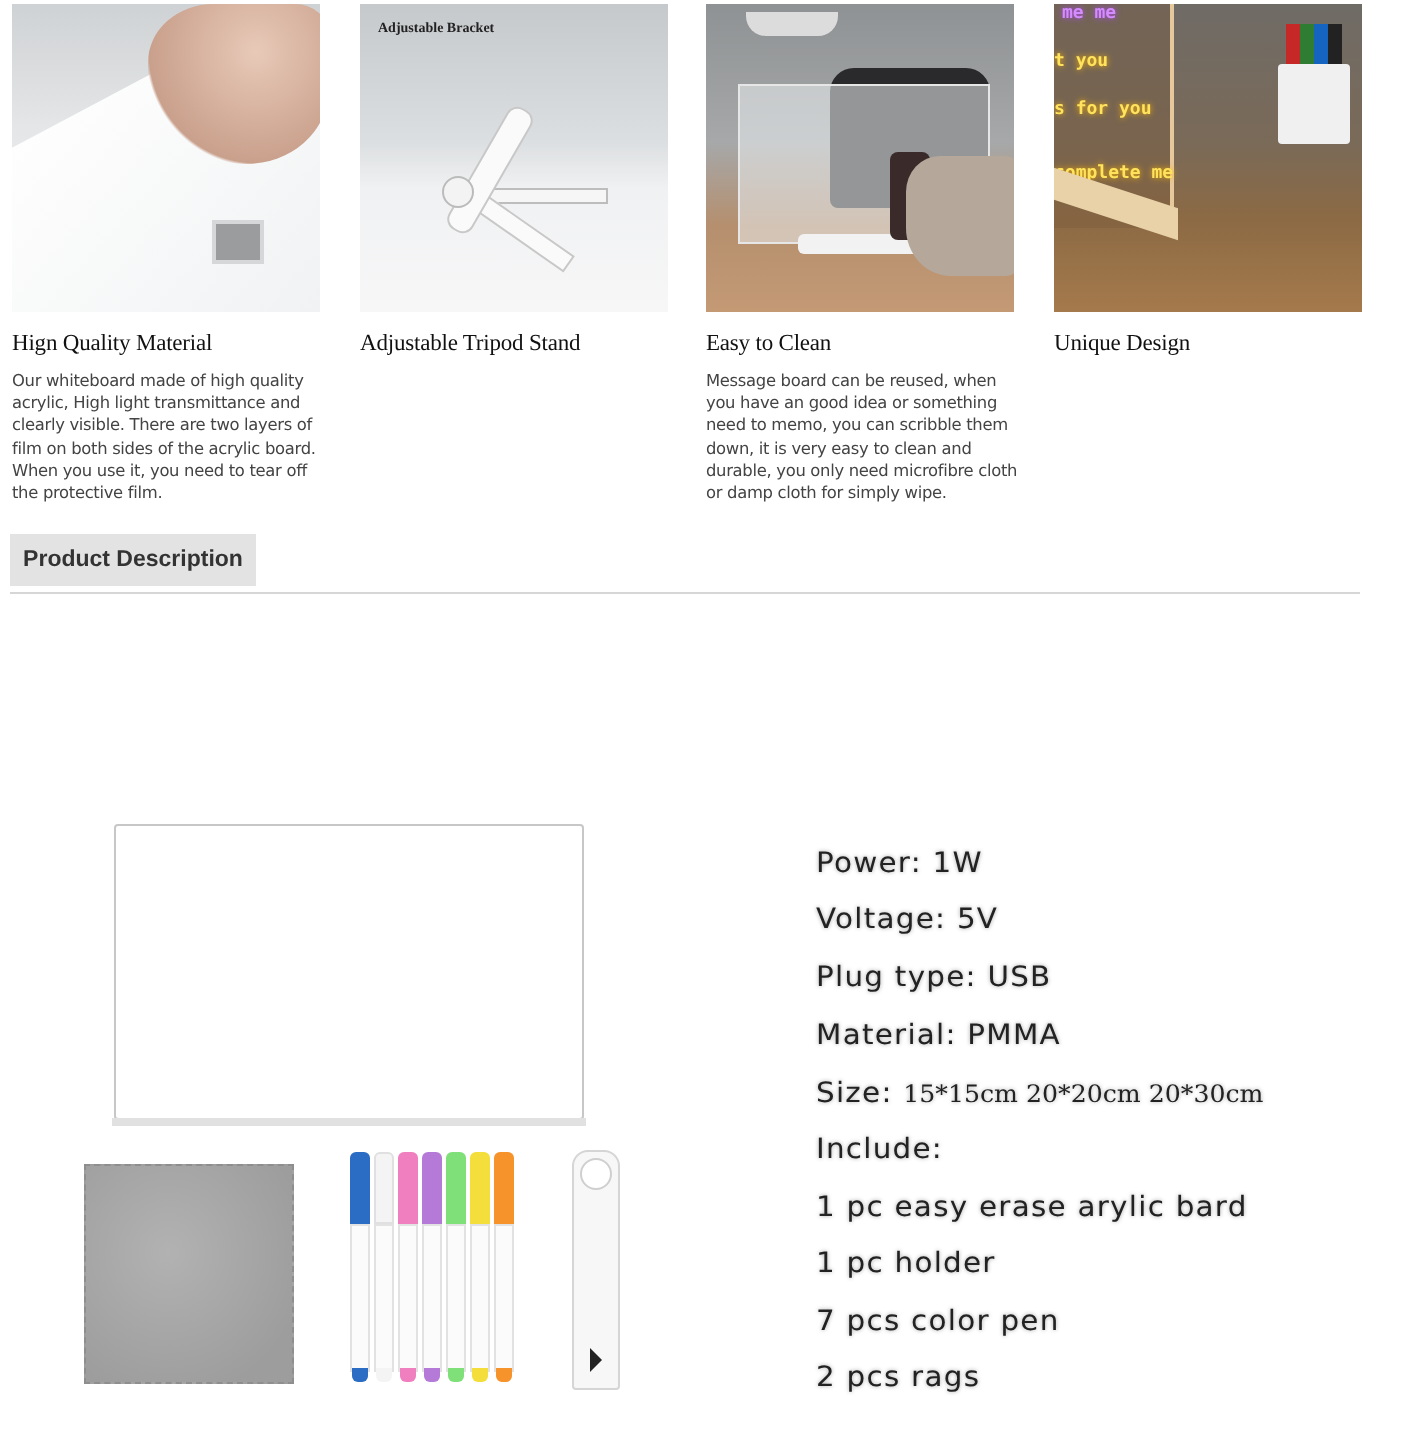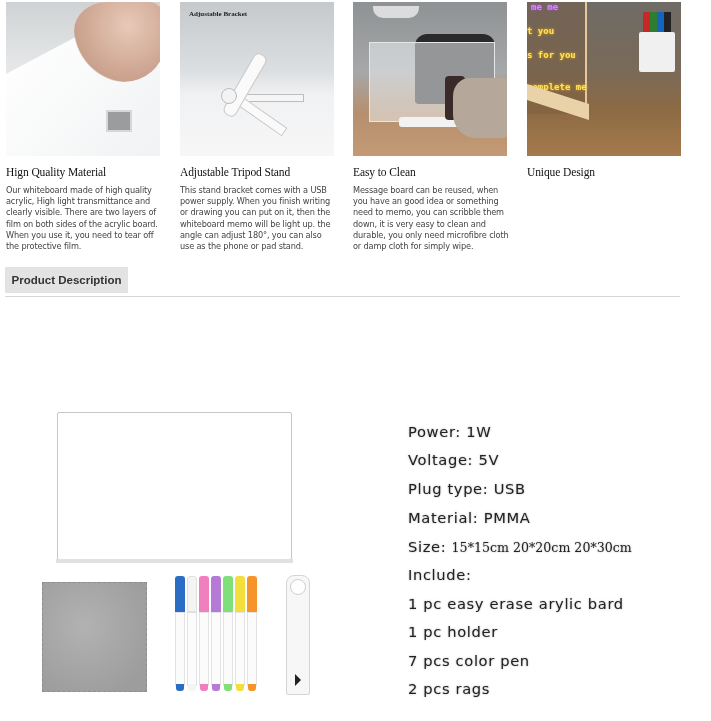--- a/index.html
+++ b/index.html
@@ -86,21 +86,20 @@
 
   <div class="card" style="left:174px">
     <div class="img img2">
       <div class="caption">Adjustable Bracket</div>
       <div class="arm2"></div>
         <div class="arm3"></div>
         <div class="arm1"></div>
         <div class="hinge"></div>
     </div>
     <div class="title">Adjustable Tripod Stand</div>
-    <div class="desc">This stand bracket comes with a USB power supply. When you finish writing or drawing you can put on it, then the whiteboard memo will be light up. the angle can adjust 180°, you can also use as the phone or pad stand.</div>
   </div>
 
   <div class="card" style="left:347px">
     <div class="img img3">
       <div class="lamp"></div>
         <div class="bag"></div>
         <div class="board"></div>
         <div class="stand"></div>
         <div class="cloth"></div>
         <div class="hand"></div>

